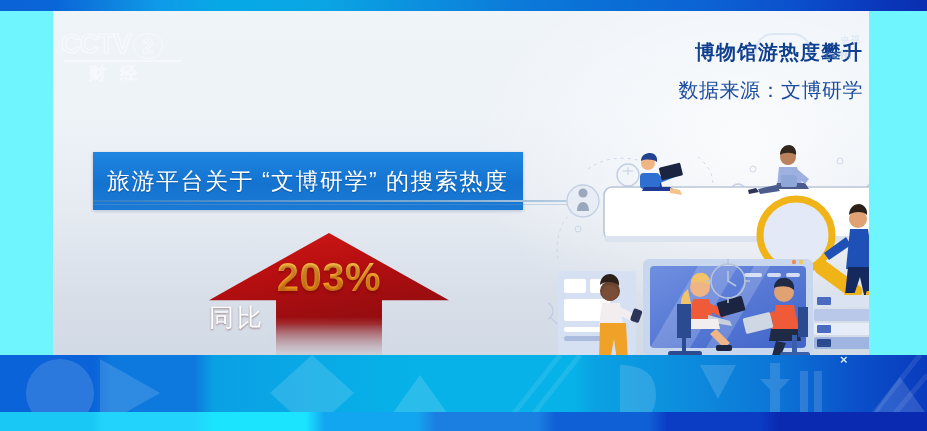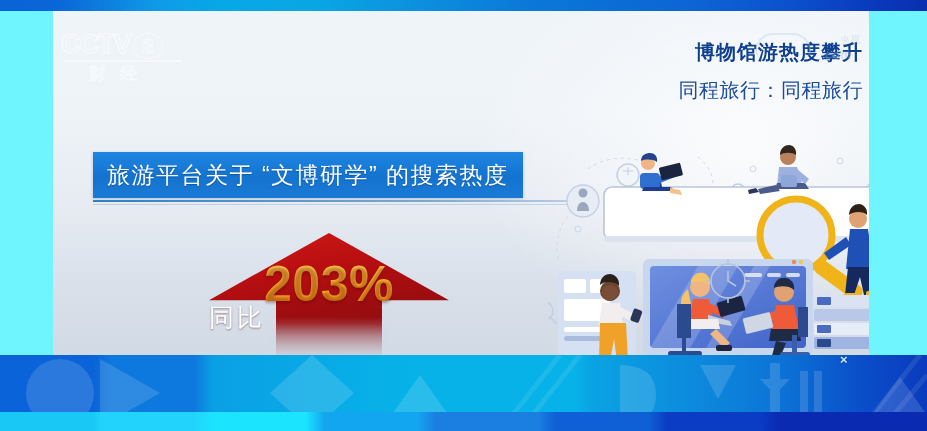--- a/index.html
+++ b/index.html
@@ -76,21 +76,21 @@
     position:absolute;left:14px;top:4px;width:52px;height:22px;
     border:2.5px solid #a9c6e6;border-radius:18px 18px 6px 6px;border-bottom:none;
   }
   .wmk .t1{position:absolute;left:70px;top:4px;font-size:10px;color:#9dbbdd;letter-spacing:.4px;margin-left:29px;}
   .wmk .t2{position:absolute;left:84px;top:18px;font-size:13px;color:#9dbbdd;font-weight:bold;}
 
   
   .banner{
     position:absolute;left:40px;top:141px;height:42px;
     background:linear-gradient(180deg,#1e86e2 0%,#1373cf 55%,#1b7ad6 100%);
-    padding:2px 14px;display:flex;align-items:center;
+    padding:8px 14px;display:flex;align-items:center;
     box-shadow:0 1px 3px rgba(20,60,110,.25);
   }
   .banner span{
     font-size:23px;color:#fff;letter-spacing:1.5px;white-space:nowrap;
     text-shadow:0 1px 1px rgba(0,30,70,.35);
   }
   .banner-rule{
     position:absolute;left:40px;top:189px;width:480px;height:2px;
     background:linear-gradient(90deg,#2f7fc8,#7fa9cf 70%,#b9cee1);
   }
@@ -109,21 +109,21 @@
     position:absolute;left:67px;top:66px;width:106px;height:67px;
     background:linear-gradient(180deg,#a50e10 0%,#8e0c0f 40%,#b9b7bd 100%);
     opacity:.95;
   }
   .arrow .stem-fade{
     position:absolute;left:60px;top:84px;width:120px;height:49px;
     background:linear-gradient(180deg,rgba(210,215,224,0) 0%,rgba(211,218,229,.95) 85%);
   }
   .arrow .pct{
     position:absolute;left:0;right:0;top:22px;text-align:center;
-    font-size:50px;font-weight:bold;
+    font-size:40px;font-weight:bold;
     background:linear-gradient(180deg,#ffd25e 0%,#ffb52c 45%,#f79012 100%);
     -webkit-background-clip:text;background-clip:text;color:transparent;
     text-shadow:0 2px 3px rgba(80,0,0,.35);letter-spacing:.5px;
   }
   .arrow .yoy{
     position:absolute;left:0;right:0;top:68px;text-align:left;
     font-size:25px;color:#fff;letter-spacing:3px;
     text-shadow:0 1px 2px rgba(80,0,0,.45);
   }
 
@@ -168,21 +168,21 @@
     <div class="panel-glow"></div>
 
     <div class="cctv">
       <div class="row1"><span>CCTV</span><span class="num">2</span></div>
       <div class="rule"></div>
       <div class="row2">财经</div>
     </div>
 
     <div class="headline-wrap">
       <div class="headline">博物馆游热度攀升</div>
-      <div class="subhead">同程旅行：同程旅行</div>
+      <div class="subhead">数据来源：文博研学</div>
     </div>
 
     <div class="wmk">
       <div class="cloud"></div>
       <div class="t1">央视网</div>
       <div class="t2">com</div>
     </div>
 
     <div class="banner">
       <span>旅游平台关于 “文博研学” 的搜索热度</span>

